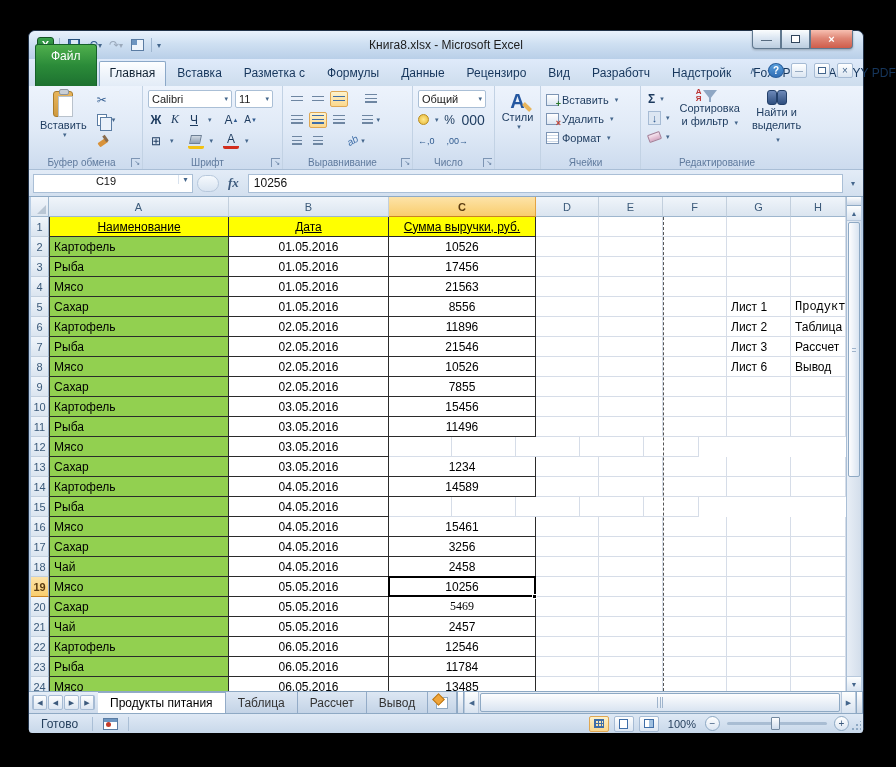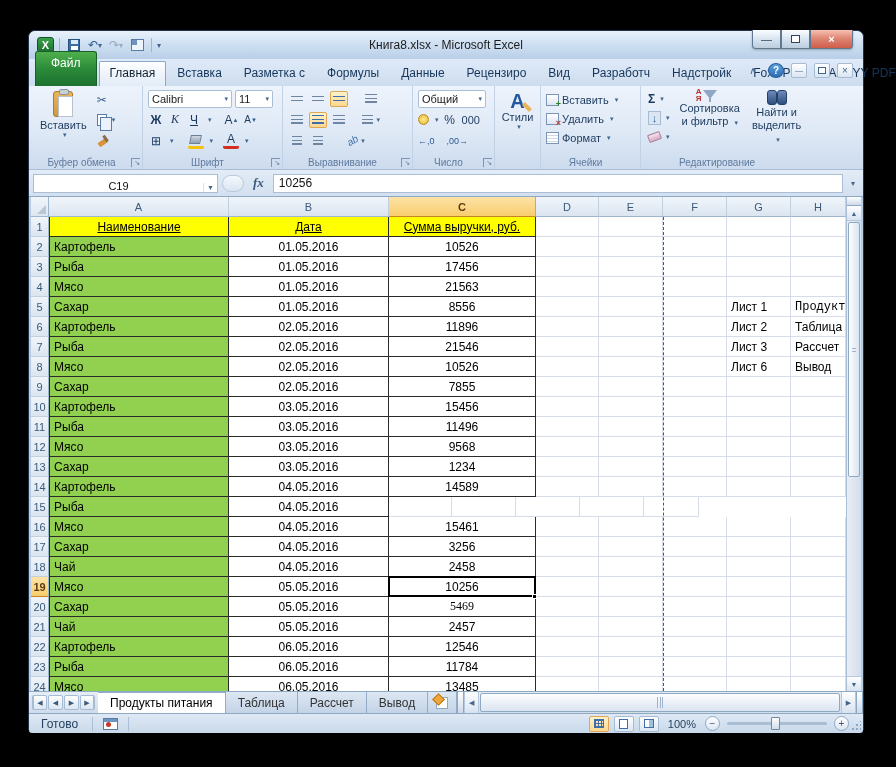--- a/index.html
+++ b/index.html
@@ -27,21 +27,21 @@
   .winbtns{position:absolute;right:10px;top:-1px;display:flex;filter:drop-shadow(0 1px 1px rgba(0,0,0,.25))}
   .wbtn{width:29px;height:19px;border:1px solid #60788f;border-top:none;
     background:linear-gradient(#fbfdfe,#dbe6f2 45%,#bccddf);display:flex;align-items:center;justify-content:center;
     font-size:11px;color:#30455c}
   .wbtn:first-child{border-radius:0 0 0 4px}
   .wbtn.close{width:43px;border-radius:0 0 4px 0;background:linear-gradient(#f7c0b2,#e08877 45%,#cf5c4a);color:#fff;font-weight:bold}
   .i-restore{width:9px;height:8px;border:1px solid #30455c;position:relative;background:#fff}
   .i-restore:before{content:"";position:absolute;left:2px;top:-3px;width:8px;height:7px;border:1px solid #30455c;background:#eef;z-index:-1}
   
   .tabstrip{height:27px;background:linear-gradient(#dfeafa,#cddded);display:flex;align-items:flex-end;padding-left:6px;position:relative}
-  .file-tab{padding:4px 15px 16px;margin-right:2px;font-size:12px;color:#fff;
+  .file-tab{padding:4px 15px 23px;margin-right:2px;font-size:12px;color:#fff;
     background:linear-gradient(#4faf4d,#2b8b39 50%,#1d7130);border:1px solid #16612a;border-bottom:none;border-radius:3px 3px 0 0}
   .rtab{padding:4px 10px 5px;font-size:12px;color:#16365c;border:1px solid transparent;white-space:nowrap}
   .rtab.active{background:linear-gradient(#fdfeff,#ecf2fa 60%,#e3ecf7);border:1px solid #8ba8c8;border-bottom:none;border-radius:2px 2px 0 0;color:#123}
   .tabstrip-right{position:absolute;right:10px;top:4px;display:flex;align-items:center;gap:7px}
   .tr-ico{font-size:10px;color:#44668c;width:16px;height:15px;display:flex;align-items:center;justify-content:center;
     border:1px solid #a6bbd4;border-radius:2px;background:linear-gradient(#fff,#dbe6f2)}
   .tr-help{background:linear-gradient(#5aa0dd,#2f6db4);color:#fff;font-weight:bold;border-radius:50%;border:1px solid #285f9e;font-size:10px}
   .doc-restore{width:8px;height:7px;border:1px solid #44668c;background:#fff;position:relative}
   
   .ribbon{height:84px;background:linear-gradient(#edf3fc,#dfe9f6 55%,#ccdbee);border-bottom:1px solid #a9bed6;display:flex;padding-left:2px}
@@ -82,21 +82,21 @@
   .edbtn{display:flex;flex-direction:column;align-items:center;font-size:11px;color:#1c3a5e;padding:1px 4px;text-align:center;line-height:13px}
   .i-funnel{width:0;height:0;border-left:7px solid transparent;border-right:7px solid transparent;border-top:9px solid #8fa7c4;position:relative;margin-bottom:3px}
   .i-funnel:after{content:"";position:absolute;left:-1px;top:-9px;width:2px;height:12px;background:#8fa7c4}
   .azh{position:absolute;left:-14px;top:-11px;font-size:8px;font-weight:bold;color:#b33;line-height:7px}
   .i-binoc{width:20px;height:13px;position:relative;margin-bottom:3px}
   .i-binoc:before,.i-binoc:after{content:"";position:absolute;top:0;width:8px;height:13px;background:linear-gradient(#6d89b9,#2f4f7f);border-radius:3px;border:1px solid #23406a}
   .i-binoc:before{left:0}.i-binoc:after{right:0}
   .i-eraser{width:13px;height:8px;background:linear-gradient(#f6e5ef,#d8aac4);border:1px solid #a77f97;transform:rotate(-20deg);border-radius:1px}
   
   .fbar{height:27px;background:linear-gradient(#e3ecf7,#d3e0ef);display:flex;align-items:center;padding:3px 4px;border-bottom:1px solid #8ea9c4;gap:4px}
-  .namebox{width:185px;height:19px;background:#fff;border:1px solid #aabfd6;display:flex;align-items:flex-end;font-size:11px;color:#111}
+  .namebox{width:160px;height:19px;background:#fff;border:1px solid #aabfd6;display:flex;align-items:flex-start;font-size:11px;color:#111}
   .namebox .nb-text{flex:1;text-align:center}
   .nb-caret{width:14px;font-size:8px;color:#44668c;text-align:center;border-left:1px solid #d8e2ee}
   .fx-pill{width:22px;height:17px;border-radius:9px;background:linear-gradient(#f5f9fd,#d9e4f1);border:1px solid #b7c8dc}
   .fx{font-family:"Liberation Serif",serif;font-style:italic;font-weight:bold;font-size:13px;color:#3c5a7d;padding:0 5px}
   .ffield{flex:1;height:19px;background:#fff;border:1px solid #aabfd6;font-size:12px;color:#111;display:flex;align-items:center;padding-left:5px}
   .fbar-end{width:12px;text-align:center;font-size:8px;color:#44668c}
   
   .gridwrap{height:494px;background:#fff;display:flex;overflow:hidden;padding-left:2px;position:relative;background:#b8cde4}
   .sheet{position:relative;width:815px;height:494px;background:#fff;overflow:hidden;flex:none}
   .col-hdr-row{display:flex;height:20px}
@@ -357,21 +357,21 @@
       <div class="frow">
         <span class="combo" style="width:68px">
             <span>Общий</span>
             <span class="caret">▾</span>
           </span>
       </div>
       <div class="frow">
         <span class="coin"></span>
         <span class="caret">▾</span>
         <span class="fbtn">%</span>
-        <span class="fbtn" style="font-size:11px">000</span>
+        <span class="fbtn" style="font-size:14px">000</span>
       </div>
       <div class="frow">
         <span class="num-ico">←,0</span>
         <span style="width:6px"></span>
         <span class="num-ico">,00→</span>
       </div>
       <div class="glabel">Число</div>
       <div class="launcher">↘</div>
     </div>
 
@@ -580,21 +580,20 @@
           <div class="cell c-plain" style="width: 63px;"></div>
           <div class="cell c-plain" style="width: 64px;"></div>
           <div class="cell c-plain" style="width: 64px;"></div>
           <div class="cell c-plain" style="width: 64px;"></div>
           <div class="cell c-plain" style="width: 55px;"></div>
         </div>
         <div class="grid-row">
           <div class="row-hdr">12</div>
           <div class="cell tb tb-l c-green" style="width: 180px;">Мясо</div>
           <div class="cell tb c-mid" style="width: 160px;">03.05.2016</div>
-          <div class="cell tb c-mid" style="width: 147px;">9568</div>
           <div class="cell c-plain" style="width: 63px;"></div>
           <div class="cell c-plain" style="width: 64px;"></div>
           <div class="cell c-plain" style="width: 64px;"></div>
           <div class="cell c-plain" style="width: 64px;"></div>
           <div class="cell c-plain" style="width: 55px;"></div>
         </div>
         <div class="grid-row">
           <div class="row-hdr">13</div>
           <div class="cell tb tb-l c-green" style="width: 180px;">Сахар</div>
           <div class="cell tb c-mid" style="width: 160px;">03.05.2016</div>

